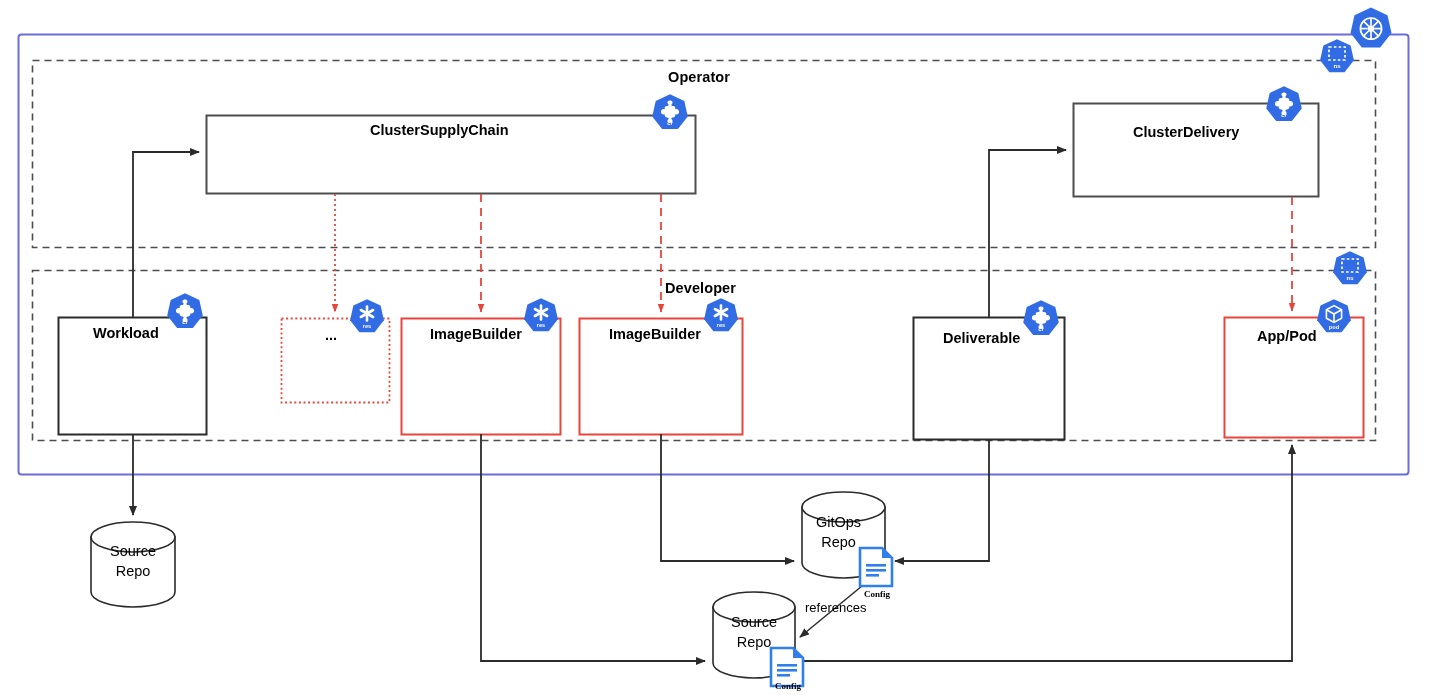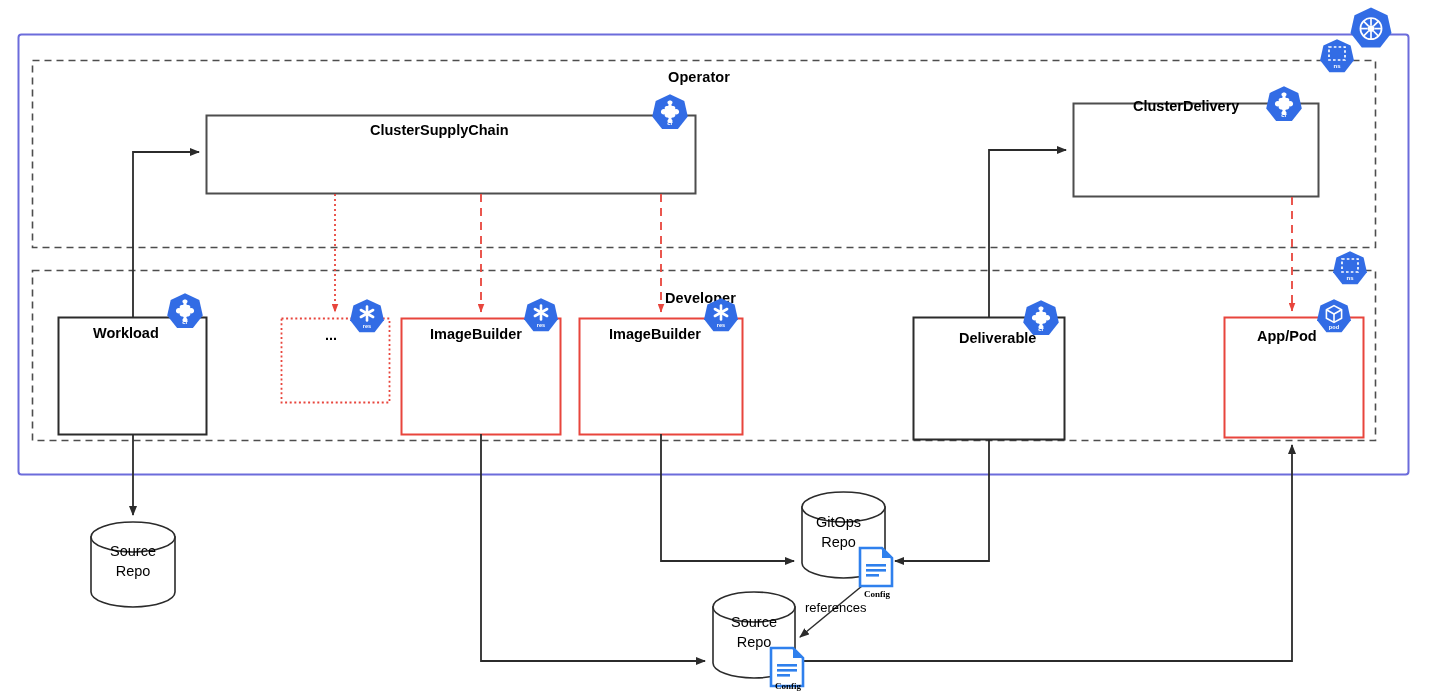--- a/index.html
+++ b/index.html
@@ -76,29 +76,29 @@
 
     <path d="M862,586 L800,637" fill="none" stroke="#2b2b2b" stroke-width="1.5" marker-end="url(#ar-blk)"></path>
 
     <path d="M335,194 L335,312" fill="none" stroke="#e8453c" stroke-width="1.8" stroke-dasharray="2 3" marker-end="url(#ar-red)"></path>
     <path d="M481,194 L481,312" fill="none" stroke="#e8453c" stroke-width="1.8" stroke-dasharray="8 6" marker-end="url(#ar-red)"></path>
     <path d="M661,194 L661,312" fill="none" stroke="#e8453c" stroke-width="1.8" stroke-dasharray="8 6" marker-end="url(#ar-red)"></path>
     <path d="M1292,197 L1292,311" fill="none" stroke="#e8453c" stroke-width="1.8" stroke-dasharray="8 6" marker-end="url(#ar-red)"></path>
   </svg>
 
   <div class="lbl zone-title" style="left:668px;top:69px;">Operator</div>
-  <div class="lbl zone-title" style="left:665px;top:290px;">Developer</div>
+  <div class="lbl zone-title" style="left:665px;top:280px;">Developer</div>
 
   <div class="lbl node-title" style="left:370px;top:122px;">ClusterSupplyChain</div>
-  <div class="lbl node-title" style="left:1133px;top:98px;">ClusterDelivery</div>
+  <div class="lbl node-title" style="left:1133px;top:124px;">ClusterDelivery</div>
   <div class="lbl node-title" style="left:93px;top:325px;">Workload</div>
   <div class="lbl node-title" style="left:325px;top:327px;">...</div>
   <div class="lbl node-title" style="left:430px;top:326px;">ImageBuilder</div>
   <div class="lbl node-title" style="left:609px;top:326px;">ImageBuilder</div>
-  <div class="lbl node-title" style="left:943px;top:330px;margin-left:16px;">Deliverable</div>
+  <div class="lbl node-title" style="left:943px;top:330px;">Deliverable</div>
   <div class="lbl node-title" style="left:1257px;top:328px;">App/Pod</div>
 
   <div class="lbl repo-title" style="left:93px;top:541px;width:80px;">
     <span>Source</span><br>
     <span>Repo</span>
   </div>
   <div class="lbl repo-title" style="left:804px;top:512px;width:69px;">
     <span>GitOps</span><br>
     <span>Repo</span>
   </div>

